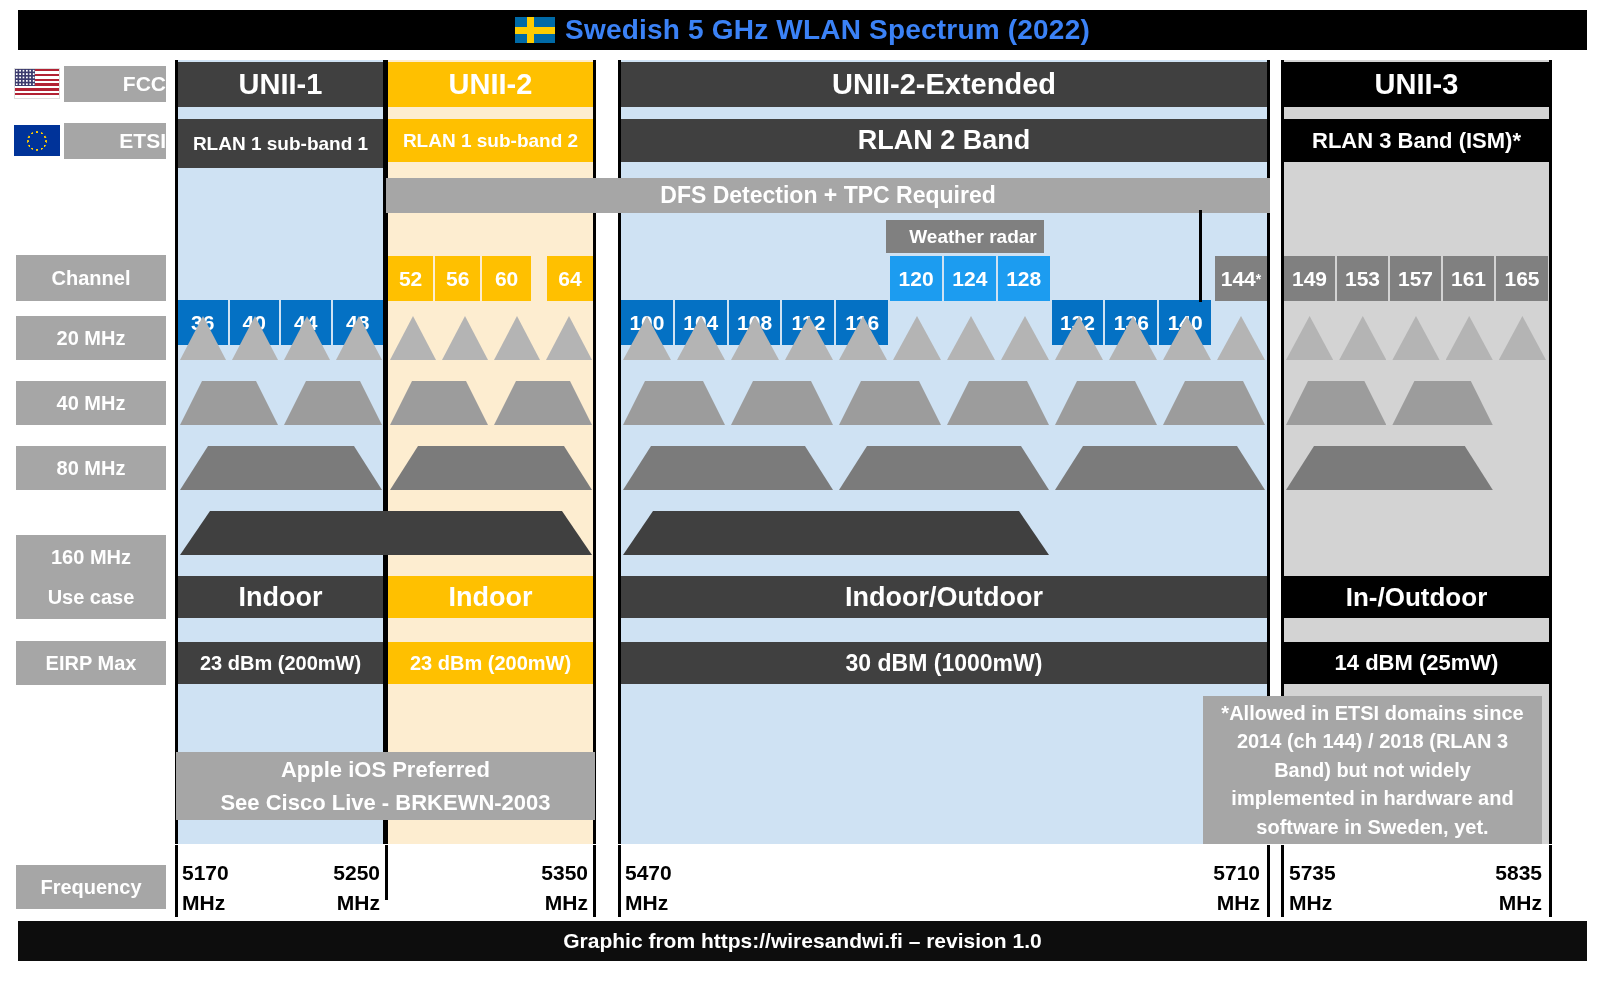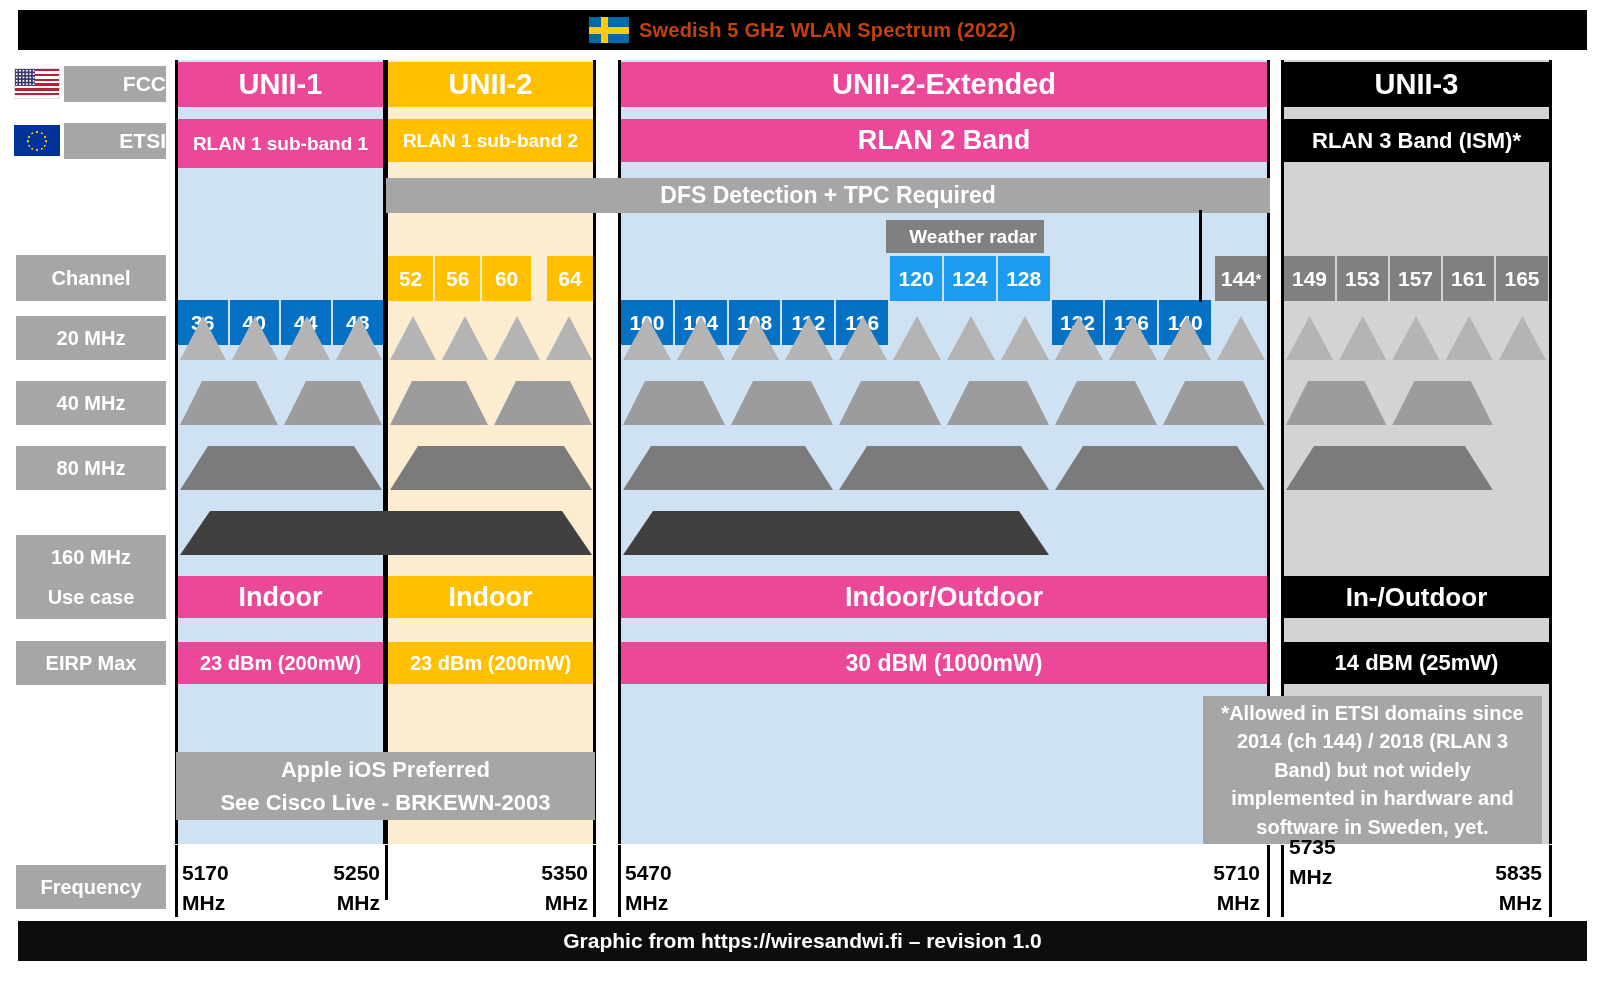--- a/index.html
+++ b/index.html
@@ -10,23 +10,23 @@
     overflow:hidden;
     position:relative;
   }
   #root { position:relative; width:1605px; height:999px; }
 
   .abs { position:absolute; }
 
   
   .titlebar {
     left:18px; top:10px; width:1569px; height:40px;
-    background:#000; color:#c2410c;
-    display:flex; align-items:center; justify-content:center;
-    font-size:20px; font-weight:bold; letter-spacing:.2px;
+    background:#000; color:#3b82f6;
+    display:flex; align-items:center; justify-content:center;
+    font-size:28px; font-weight:bold; letter-spacing:.2px;
   }
   .se-flag {
     width:40px; height:26px; background:#006AA7; position:relative;
     margin-right:10px; flex:0 0 auto;
   }
   .se-flag::before { content:""; position:absolute; left:12px; top:0; width:7px; height:26px; background:#FECC00; }
   .se-flag::after  { content:""; position:absolute; left:0; top:9.5px; width:40px; height:7px; background:#FECC00; }
 
   
   .lbl {
@@ -70,21 +70,21 @@
   .colbg { border-left:3px solid #000; border-right:3px solid #000; }
   .bg-blue { background:#CFE2F3; }
   .bg-cream { background:#FDEDD0; }
   .bg-gray { background:#D3D3D3; }
 
   
   .bar {
     display:flex; align-items:center; justify-content:center;
     color:#fff; font-weight:bold; text-align:center;
   }
-  .bar-blue { background:#ec4899; }
+  .bar-blue { background:#404040; }
   .bar-amber { background:#FFC000; }
   .bar-black { background:#000; }
 
   
   .dfs {
     background:#A6A6A6; color:#fff; font-weight:bold; font-size:23px;
     display:flex; align-items:center; justify-content:center;
   }
   .wradar {
     background:#808080; color:#fff; font-weight:bold; font-size:19px;
@@ -314,21 +314,21 @@
     <div>MHz</div>
   </div>
   <div class="abs freqtick" style="left:625px; top:858px; text-align:left;">
     <div>5470</div>
     <div>MHz</div>
   </div>
   <div class="abs freqtick" style="left:1196px; top:858px; width:64px; text-align:right;">
     <div>5710</div>
     <div>MHz</div>
   </div>
-  <div class="abs freqtick" style="left:1289px; top:832px; text-align:left;">
+  <div class="abs freqtick" style="left:1289px; top:858px; text-align:left;">
     <div>5735</div>
     <div>MHz</div>
   </div>
   <div class="abs freqtick" style="left:1478px; top:858px; width:64px; text-align:right;">
     <div>5835</div>
     <div>MHz</div>
   </div>
 
   <div class="abs footer">Graphic from https://wiresandwi.fi – revision 1.0</div>
 

